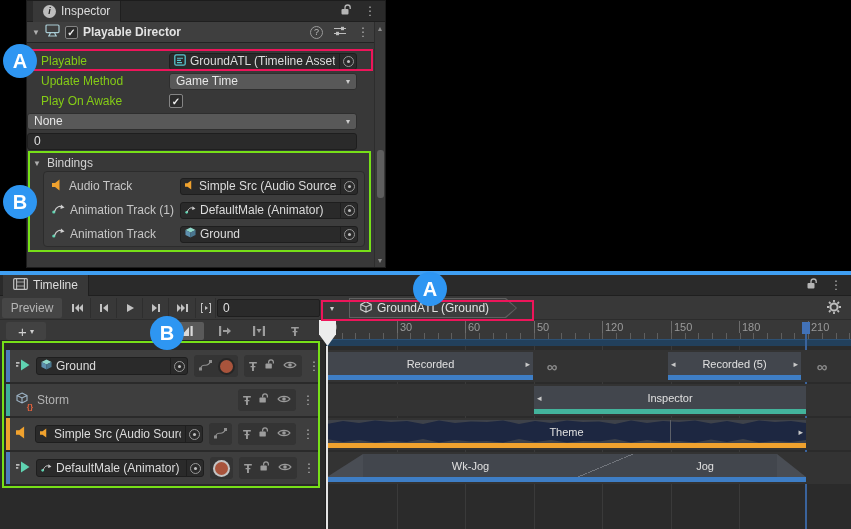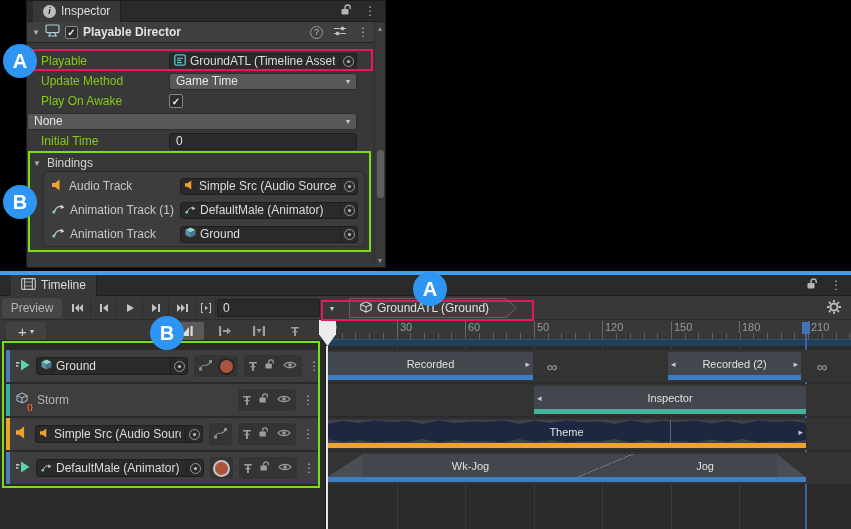--- a/index.html
+++ b/index.html
@@ -126,21 +126,20 @@
     </div>
 
     <div class="irow" style="top:110px">
       <div class="dd">
         <span>None</span>
         <span class="caret">▾</span>
       </div>
     </div>
 
     <div class="irow" style="top:130px">
-      <span class="ilabel">Initial Time</span>
       <div class="tfield">
         <span>0</span>
       </div>
     </div>
 
     <div class="irow" style="top:153px;height:18px">
       <span class="foldout" style="padding-left:6px">▼</span>
       <span style="padding-left:6px;color:#d2d2d2">Bindings</span>
     </div>
 
@@ -214,21 +213,21 @@
   </section>
 
   <div class="hlbox" style="left:30px;top:49px;width:343px;height:22px;border-color:#ed155a"></div>
   <div class="badge" style="left:3px;top:44px">A</div>
   <div class="hlbox" style="left:28px;top:151px;width:343px;height:101px;border-color:#77e018"></div>
   <div class="badge" style="left:3px;top:185px">B</div>
 
   <section class="win" id="tlwin" style="left:0;top:271px;width:851px;height:258px">
 
     <div class="tabbar">
-      <div class="tab" style="margin-left:11px">
+      <div class="tab" style="margin-left:3px">
         <span><svg width="15" height="12" viewBox="0 0 15 12">
               <rect x="0.7" y="0.7" width="13.6" height="10.6" rx="1" fill="none" stroke="#c0c0c0" stroke-width="1.2"></rect>
               <path d="M3.6 0.7V11.3M11.4 0.7V11.3" stroke="#c0c0c0" stroke-width="1.1"></path>
               <path d="M3.6 4h7.8M3.6 8h7.8" stroke="#c0c0c0" stroke-width="0.8"></path>
             </svg></span>
         <span>Timeline</span>
       </div>
       <div class="tbicons">
         <span><svg width="11" height="12" viewBox="0 0 11 12">
               <path d="M4 5V3.6a2.6 2.6 0 0 1 5.2 0V5" fill="none" stroke="#b5b5b5" stroke-width="1.3"></path>
@@ -492,21 +491,21 @@
       <div class="lane" style="top:132px"></div>
 
       <div class="clip" style="left:2px;top:32px;width:205px">
         <span>Recorded</span>
         <span class="ca" style="right:3px">▸</span>
         <span class="ul" style="background:#3e7ec6"></span>
       </div>
       <span class="inf" style="left:214px;top:32px;width:24px">∞</span>
       <div class="clip" style="left:342px;top:32px;width:133px">
         <span class="ca" style="left:3px">◂</span>
-        <span>Recorded (2)</span>
+        <span>Recorded (5)</span>
         <span class="ca" style="right:3px">▸</span>
         <span class="ul" style="background:#3e7ec6"></span>
       </div>
       <span class="inf" style="left:484px;top:32px;width:24px">∞</span>
 
       <div class="clip" style="left:208px;top:66px;width:272px">
         <span class="ca" style="left:3px">◂</span>
         <span>Inspector</span>
         <span class="ul" style="background:#43b39b"></span>
       </div>

